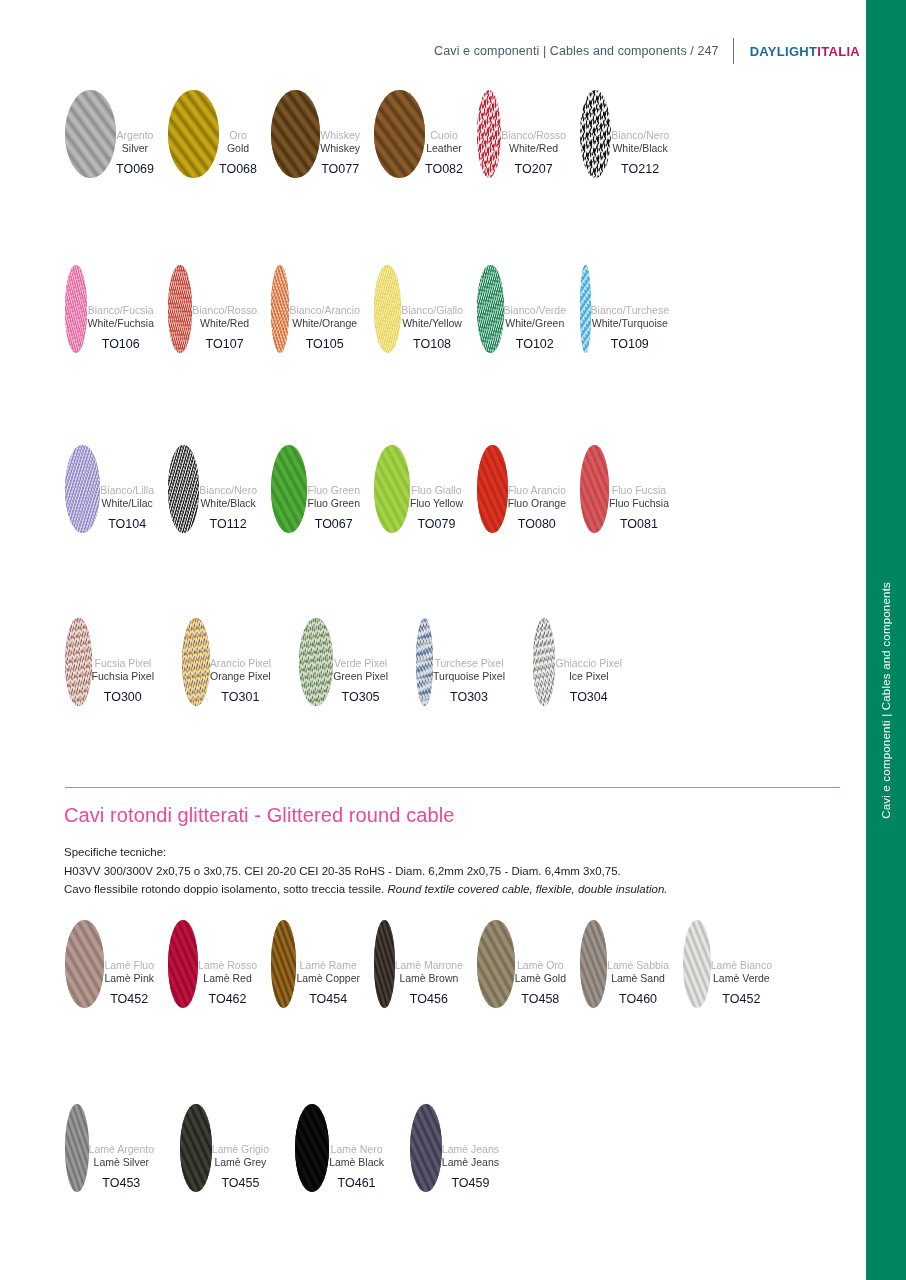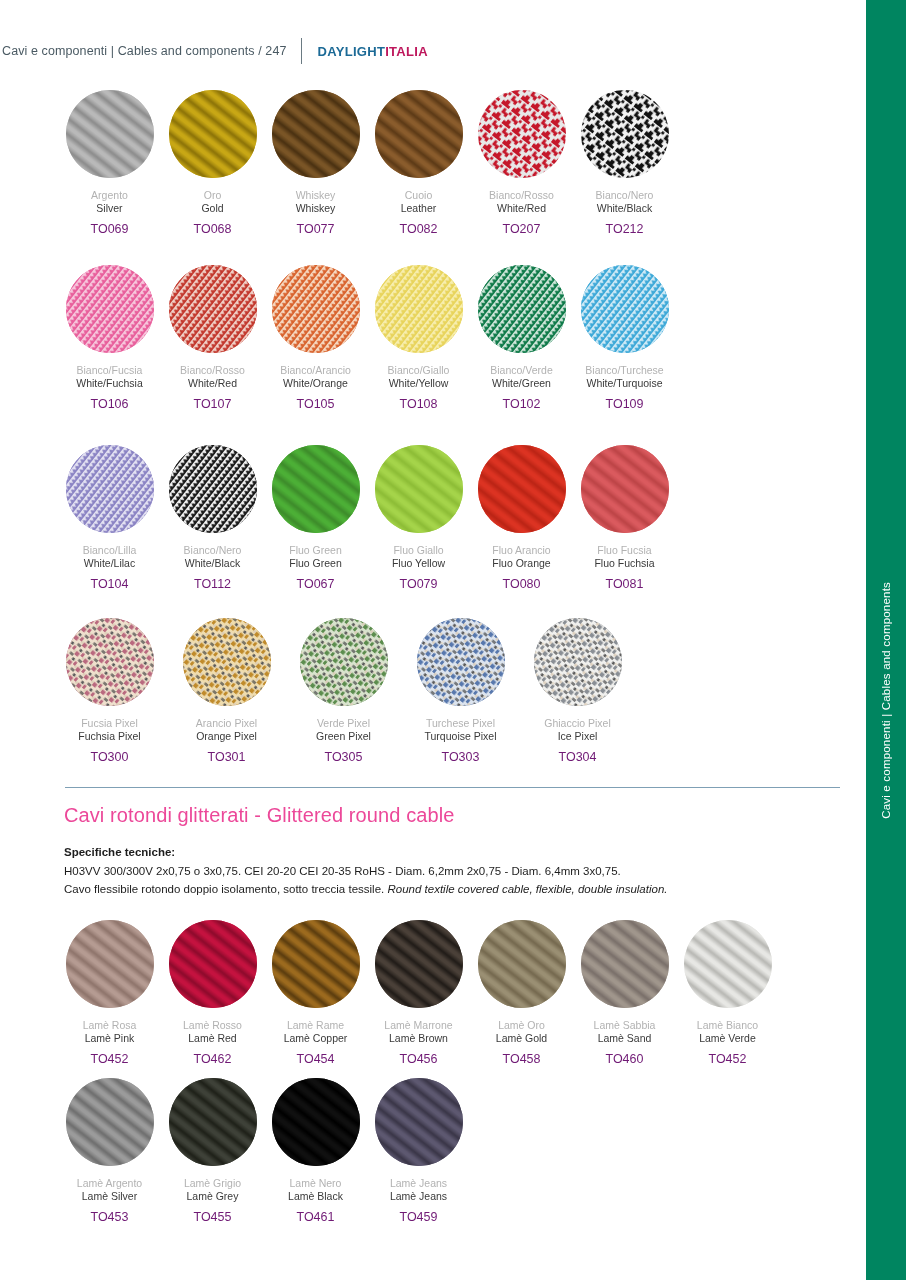--- a/index.html
+++ b/index.html
@@ -42,26 +42,26 @@
     transform: rotate(180deg);
     white-space: nowrap;
     position: relative;
     top: 60px;
   }
 
   
   #page-header {
     position: absolute;
     top: 38px;
-    left: 2px;
+    left: 14px;
     width: 846px;
     height: 26px;
     display: flex;
     align-items: center;
-    justify-content: flex-start;
+    justify-content: flex-end;
   }
   #header-breadcrumb {
     font-size: 12.5px;
     color: #4a5a63;
     letter-spacing: .1px;
     white-space: nowrap;
     padding-right: 14px;
   }
   #header-divider {
     width: 1px;
@@ -82,22 +82,21 @@
   .swatch-row {
     position: absolute;
     left: 65px;
     width: 790px;
     display: flex;
   }
   .swatch-cell {
     width: 89px;
     margin-right: 14px;
     display: flex;
-    flex-direction: column;
-    align-items: center;
+    align-items: flex-end;
   }
   .swatch-disc {
     width: 88px;
     height: 88px;
     border-radius: 50%;
     position: relative;
     overflow: hidden;
     background: #cccccc;
   }
   .swatch-disc .tex {
@@ -118,21 +117,21 @@
     white-space: nowrap;
   }
   .lbl-en {
     font-size: 10.5px;
     color: #3a3a3a;
     white-space: nowrap;
   }
   .lbl-code {
     margin-top: 7px;
     font-size: 12.5px;
-    color: #701a75;
+    color: #0f172a;
     white-space: nowrap;
   }
 
   
   #section-divider {
     position: absolute;
     left: 65px;
     top: 787px;
     width: 775px;
     height: 1px;
@@ -151,21 +150,21 @@
   }
   #specs-block {
     position: absolute;
     left: 64px;
     top: 843px;
     width: 790px;
     font-size: 11.5px;
     color: #1d1d1d;
     line-height: 1.62;
   }
-  #specs-title { font-weight: bold; }
+  #specs-title { font-weight: normal; }
   #specs-line3-en { font-style: italic; }
 </style>
 </head>
 <body>
 
 <div id="green-bar" style="background: rgb(0, 133, 96);"></div>
 <div id="green-bar-label" style="color: rgb(255, 255, 255);">
   <span>Cavi e componenti | Cables and components</span>
 </div>
 
@@ -714,21 +713,21 @@
               </linearGradient>
       <pattern id="tx24p" width="9" height="9" patternUnits="userSpaceOnUse" patternTransform="rotate(-52)">
         <rect width="9" height="9" fill="url(#tx24g)"></rect>
         <rect x="0" y="0" width="0.9" height="9" fill="#8f756c" opacity=".75"></rect>
       </pattern>
             </defs>
       <rect width="100" height="100" fill="url(#tx24p)"></rect>
           </svg>
         </div>
         <div class="swatch-labels">
-          <div class="lbl-it">Lamè Rosa</div>
+          <div class="lbl-it">Lamè Fluo</div>
           <div class="lbl-en">Lamè Pink</div>
           <div class="lbl-code">TO452</div>
         </div>
       </div>
       <div class="swatch-cell">
         <div class="swatch-disc" style="background: rgb(196, 18, 63);">
           <svg class="tex" viewBox="0 0 100 100" preserveAspectRatio="none">
             <defs>
               <linearGradient id="tx25g" x1="0" y1="0" x2="1" y2="0">
       <stop offset="0%" stop-color="#8e0a2c"></stop>
@@ -864,21 +863,21 @@
       <rect width="100" height="100" fill="url(#tx30p)"></rect>
           </svg>
         </div>
         <div class="swatch-labels">
           <div class="lbl-it">Lamè Bianco</div>
           <div class="lbl-en">Lamè Verde</div>
           <div class="lbl-code">TO452</div>
         </div>
       </div>
     </div>
-    <div class="swatch-row" style="top: 1078px;">
+    <div class="swatch-row" style="top: 1104px; gap: 12px;">
       <div class="swatch-cell">
         <div class="swatch-disc" style="background: rgb(155, 155, 155);">
           <svg class="tex" viewBox="0 0 100 100" preserveAspectRatio="none">
             <defs>
               <linearGradient id="tx31g" x1="0" y1="0" x2="1" y2="0">
       <stop offset="0%" stop-color="#6f6f6f"></stop>
       <stop offset="42%" stop-color="#9b9b9b"></stop>
       <stop offset="62%" stop-color="#9b9b9b"></stop>
       <stop offset="100%" stop-color="#6f6f6f"></stop>
               </linearGradient>

